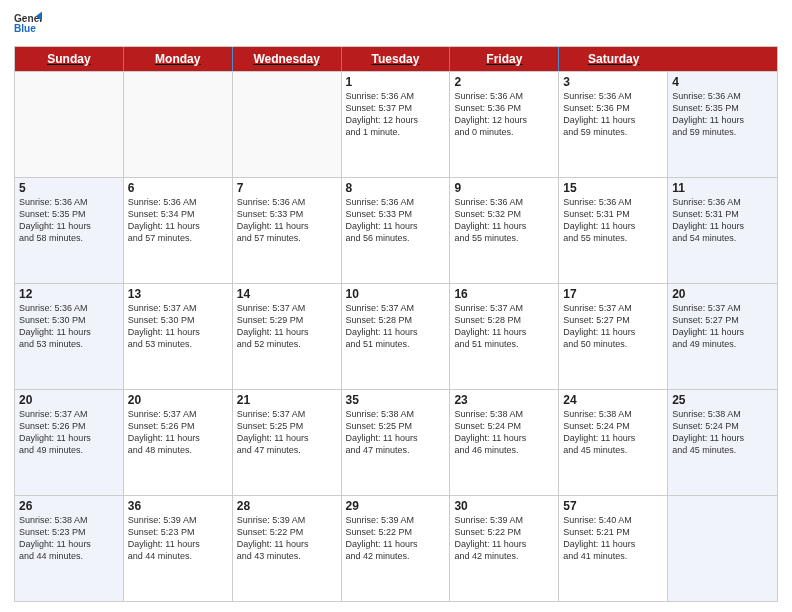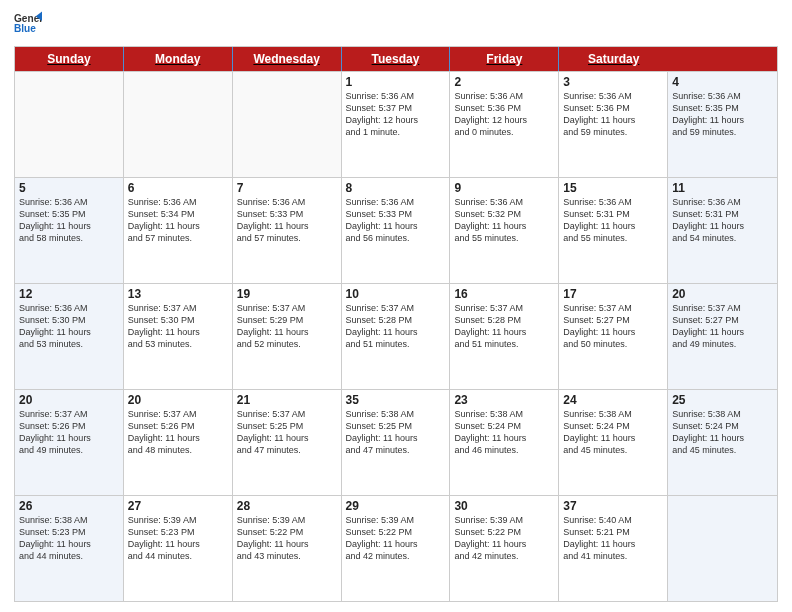--- a/index.html
+++ b/index.html
@@ -227,21 +227,21 @@
 and 53 minutes.</div>
           </div>
           <div class="cal-cell">
             <div class="day-num">13</div>
             <div class="cell-text" style="white-space: pre-line;">Sunrise: 5:37 AM
 Sunset: 5:30 PM
 Daylight: 11 hours
 and 53 minutes.</div>
           </div>
           <div class="cal-cell">
-            <div class="day-num">19</div>
+            <div class="day-num">14</div>
             <div class="cell-text" style="white-space: pre-line;">Sunrise: 5:37 AM
 Sunset: 5:29 PM
 Daylight: 11 hours
 and 52 minutes.</div>
           </div>
           <div class="cal-cell">
             <div class="day-num">10</div>
             <div class="cell-text" style="white-space: pre-line;">Sunrise: 5:37 AM
 Sunset: 5:28 PM
 Daylight: 11 hours
@@ -322,21 +322,21 @@
         </div>
         <div class="cal-row">
           <div class="cal-cell shaded">
             <div class="day-num">26</div>
             <div class="cell-text" style="white-space: pre-line;">Sunrise: 5:38 AM
 Sunset: 5:23 PM
 Daylight: 11 hours
 and 44 minutes.</div>
           </div>
           <div class="cal-cell">
-            <div class="day-num">27</div>
+            <div class="day-num">36</div>
             <div class="cell-text" style="white-space: pre-line;">Sunrise: 5:39 AM
 Sunset: 5:23 PM
 Daylight: 11 hours
 and 44 minutes.</div>
           </div>
           <div class="cal-cell">
             <div class="day-num">28</div>
             <div class="cell-text" style="white-space: pre-line;">Sunrise: 5:39 AM
 Sunset: 5:22 PM
 Daylight: 11 hours
@@ -350,21 +350,21 @@
 and 42 minutes.</div>
           </div>
           <div class="cal-cell">
             <div class="day-num">30</div>
             <div class="cell-text" style="white-space: pre-line;">Sunrise: 5:39 AM
 Sunset: 5:22 PM
 Daylight: 11 hours
 and 42 minutes.</div>
           </div>
           <div class="cal-cell">
-            <div class="day-num">37</div>
+            <div class="day-num">57</div>
             <div class="cell-text" style="white-space: pre-line;">Sunrise: 5:40 AM
 Sunset: 5:21 PM
 Daylight: 11 hours
 and 41 minutes.</div>
           </div>
           <div class="cal-cell empty shaded"></div>
         </div>
       </div>
   </div>
 </div>

